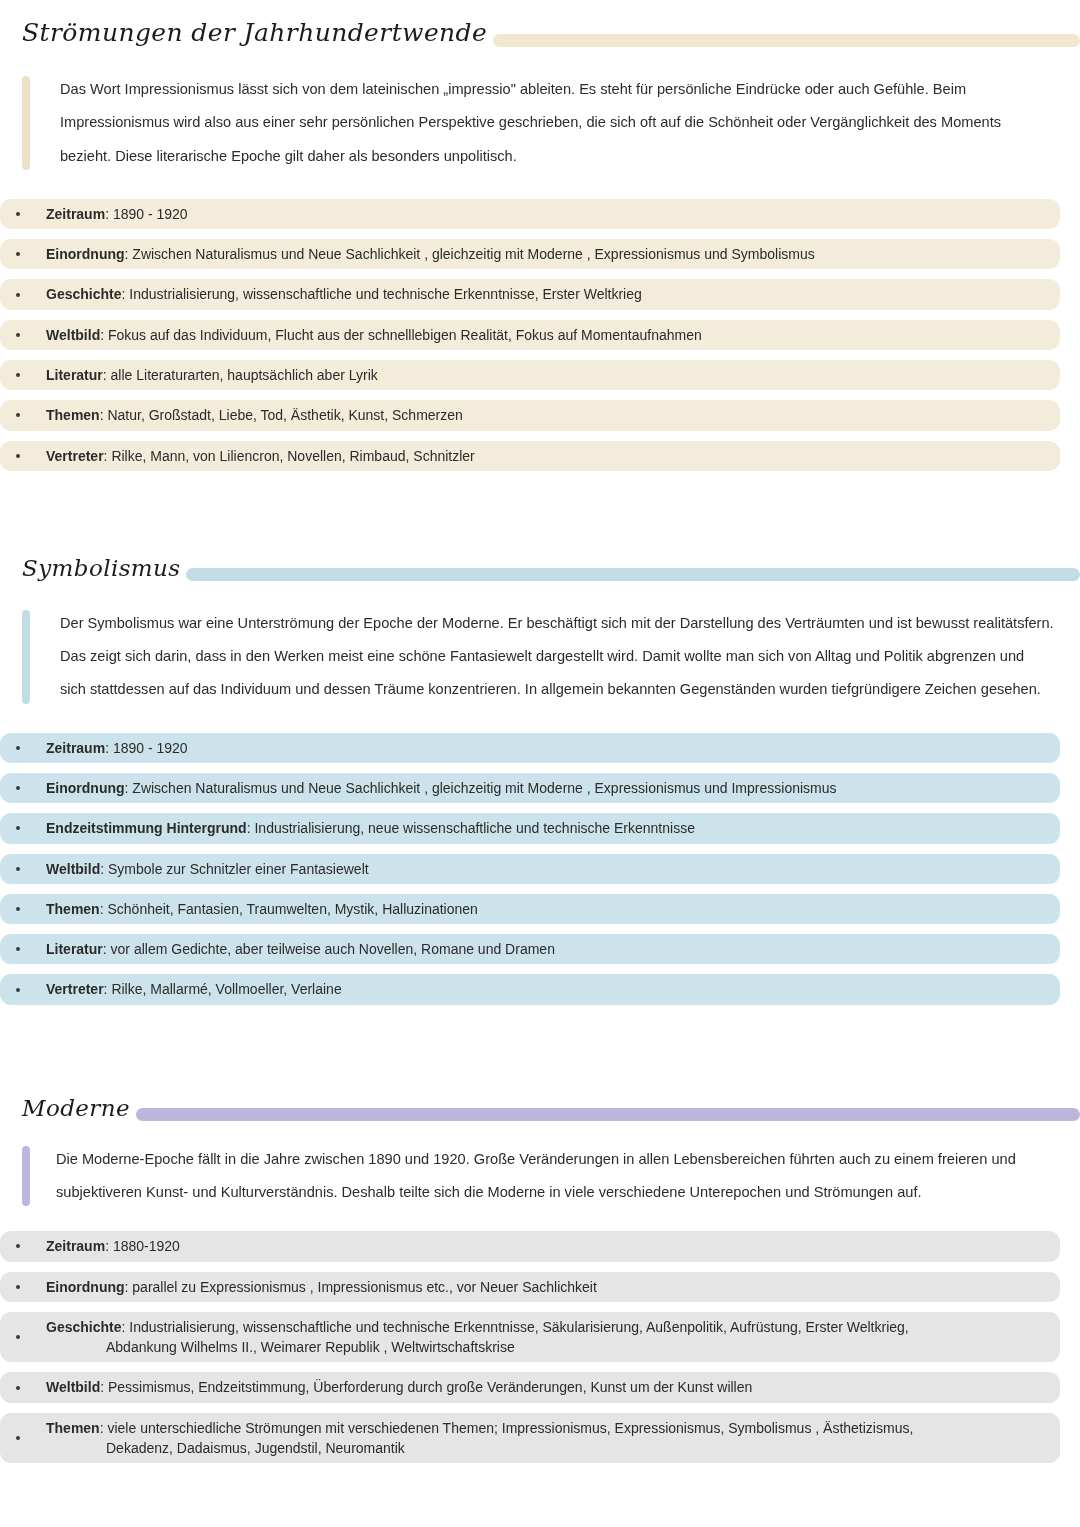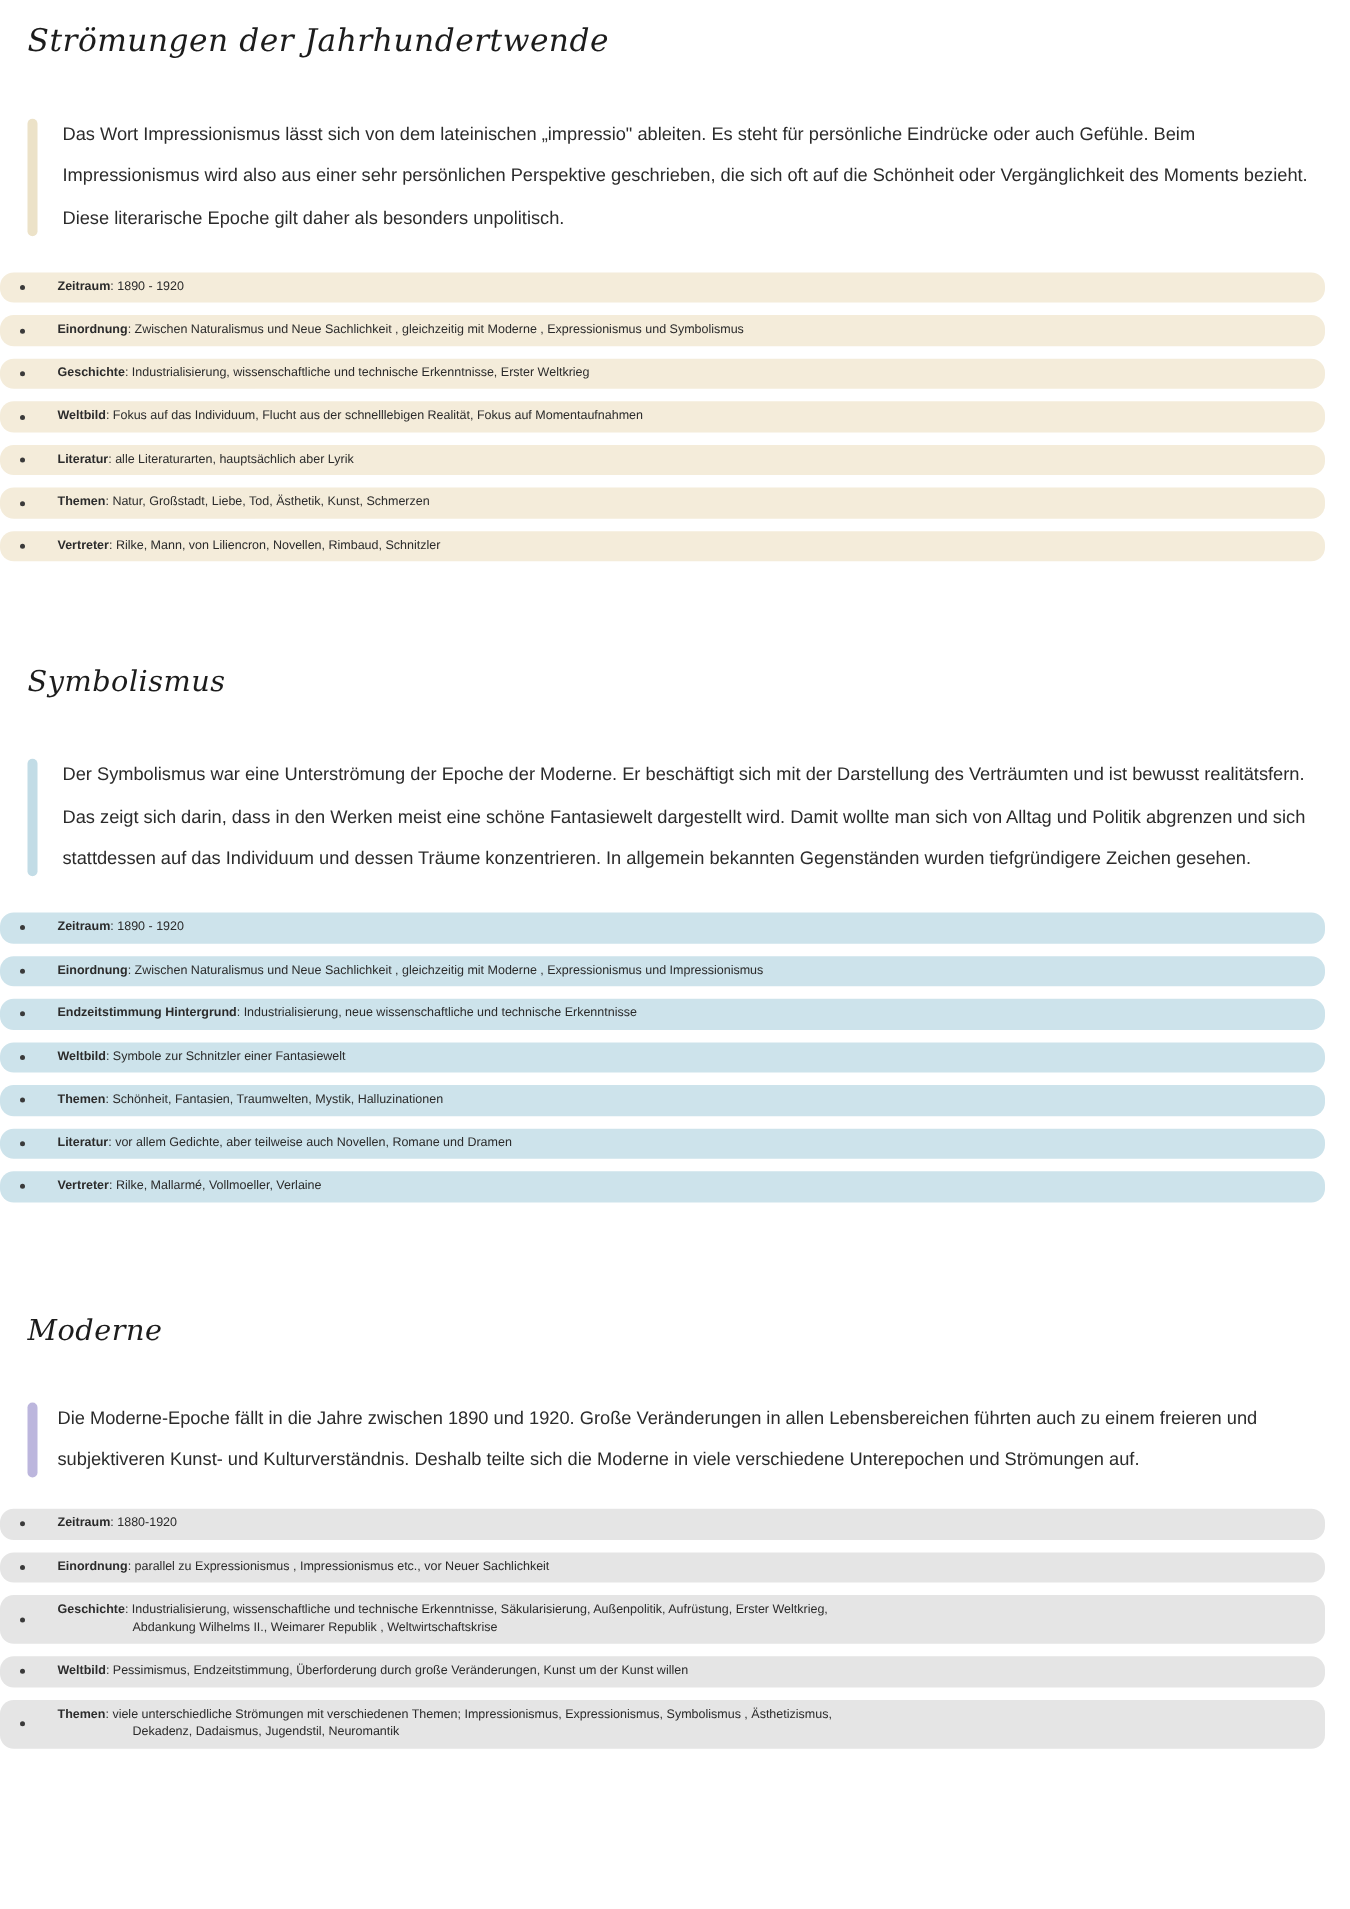--- a/index.html
+++ b/index.html
@@ -18,23 +18,22 @@
     position: relative;
     width: 1080px;
     min-height: 1527px;
     padding: 0;
     box-sizing: border-box;
   }
 
   
   .title-row {
     display: flex;
-    align-items: flex-start;
+    align-items: flex-end;
     gap: 6px;
-    flex-direction: column;
   }
   .script {
     font-family: "DejaVu Serif", serif;
     font-style: italic;
     font-weight: 400;
     letter-spacing: 0.4px;
     color: #1c1c1c;
     white-space: nowrap;
   }
   .script.h1 { font-size: 25px; }
@@ -59,35 +58,35 @@
     left: 22px;
     top: 3px;
     bottom: 3px;
     width: 8px;
     border-radius: 5px;
   }
   .accent.cream  { background: #ece2c8; }
   .accent.blue   { background: #c2dce6; }
   .accent.purple { background: #bcb6dd; }
   .para-block p {
-    margin: 6px;
+    margin: 16px;
     font-size: 14.6px;
     line-height: 2.28;
     color: #2b2b2b;
   }
 
   
   .bullets {
     margin: 0;
     padding: 0;
     list-style: none;
   }
   .bullets li {
     position: relative;
-    font-size: 10px;
+    font-size: 14px;
     line-height: 1.45;
     margin: 0 0 10px 0;
     padding: 5px 8px 5px 46px;
     border-radius: 11px;
     display: block;
   }
   .bullets li .dot {
     position: absolute;
     left: 16px;
     top: 50%;

